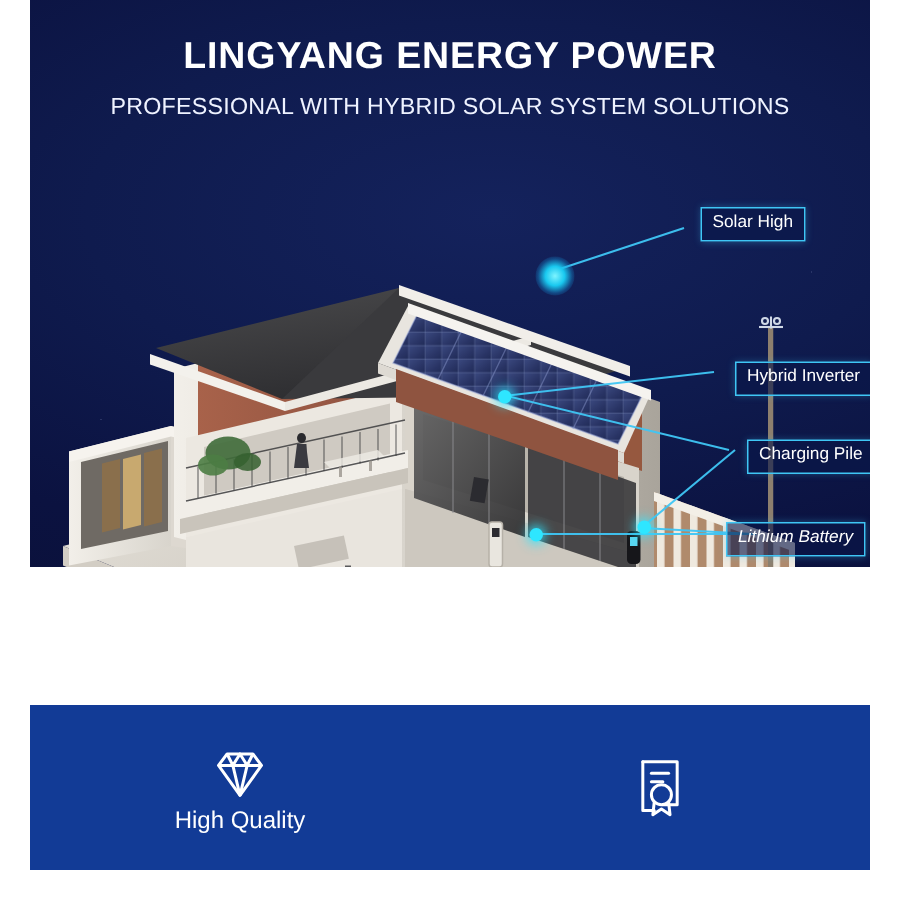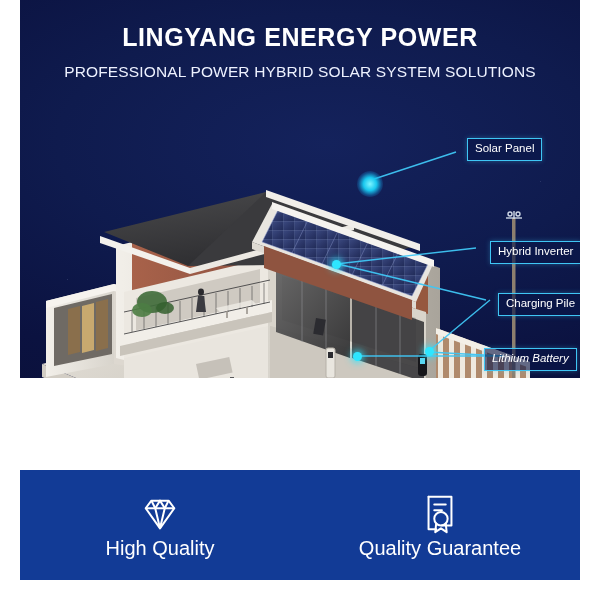--- a/index.html
+++ b/index.html
@@ -75,34 +75,34 @@
     position:absolute;left:0;top:470px;width:560px;height:110px;
     background:#123b96;
     display:flex;align-items:center;justify-content:space-around;
   }
   .feature{
     display:flex;flex-direction:column;align-items:center;justify-content:center;
     width:170px;
   }
   .feature .ficon{height:46px;display:flex;align-items:center;justify-content:center;}
   .feature .flabel{
-    color:#ffffff;font-size:20px;white-space:nowrap;
+    color:#ffffff;font-size:16px;white-space:nowrap;
   }
 </style>
 </head>
 <body>
 
 <div id="poster">
 
   <div class="hero">
     <div class="stars"></div>
 
     <div class="title-wrap">
       <div class="title-main">LINGYANG ENERGY POWER</div>
-      <div class="title-sub">PROFESSIONAL POWER HYBRID SOLAR SYSTEM SOLUTIONS</div>
+      <div class="title-sub">PROFESSIONAL WITH HYBRID SOLAR SYSTEM SOLUTIONS</div>
     </div>
 
     <div class="house">
       <svg width="560" height="374" viewBox="0 0 560 374">
         <defs>
           <linearGradient id="gWallW" x1="0" y1="0" x2="1" y2="0">
             <stop offset="0" stop-color="#f2efe9"></stop>
               <stop offset="1" stop-color="#d8d4cc"></stop>
           </linearGradient>
           <linearGradient id="gWallS" x1="0" y1="0" x2="1" y2="0">
@@ -313,21 +313,21 @@
         <line x1="338" y1="356" x2="484" y2="356"></line>
       </g>
     </svg>
 
     <div class="glow" style="left:337px;top:171px;"></div>
     <div class="dot" style="left:312px;top:260px;"></div>
     <div class="dot" style="left:405px;top:347px;"></div>
     <div class="dot" style="left:333px;top:352px;"></div>
 
     <div class="label" style="left:447px;top:138px;">
-      <span>Solar Panel</span>
+      <span>Solar High</span>
     </div>
 
     <div class="label" style="left:478px;top:293px;">
       <span>Charging Pile</span>
     </div>
 
     <div class="label" style="left:470px;top:241px;">
       <span>Hybrid Inverter</span>
     </div>
 
@@ -356,17 +356,16 @@
       <div class="ficon">
         <svg width="42" height="42" viewBox="0 0 44 44" fill="none" stroke="#ffffff" stroke-width="2.1" stroke-linejoin="round" stroke-linecap="round">
           <path d="M10 4 H34 V34 H24"></path>
           <path d="M10 4 V38 H18"></path>
           <path d="M16 12 H28"></path>
             <path d="M16 18 H24"></path>
           <circle cx="23" cy="27" r="7"></circle>
           <path d="M18 32 L17 41 L23 37 L29 41 L28 32"></path>
         </svg>
       </div>
-      <div class="flabel">Quality Guarantee</div>
     </div>
 
   </div>
 </div>
 
 </body></html>

